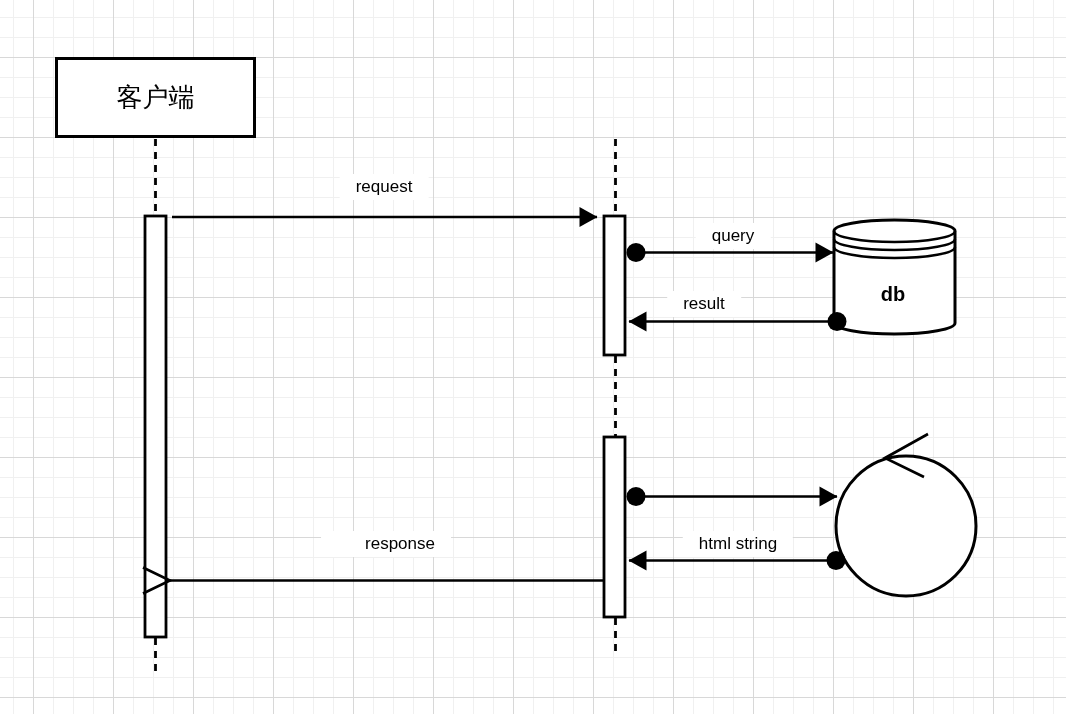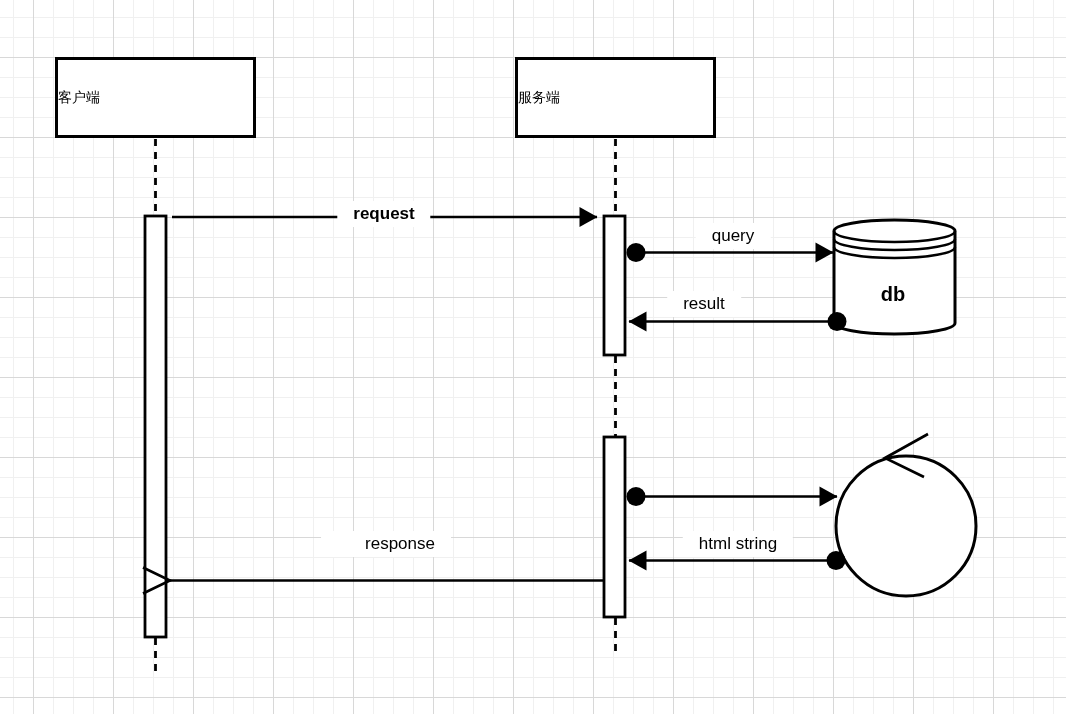--- a/index.html
+++ b/index.html
@@ -19,22 +19,22 @@
     font-family: "Liberation Sans", sans-serif;
     color: #000;
   }
   svg.shapes { position:absolute; left:0; top:0; }
   .actor-box {
     position:absolute;
     box-sizing:border-box;
     width:201px; height:81px;
     border:3px solid #000;
     background:#fff;
-    display:flex; align-items:center; justify-content:flex-start;
-    font-size:14px;
+    display:flex; align-items:center; justify-content:center;
+    font-size:26px;
   }
   .actor-box.client { left:55px; top:57px; }
   .actor-box.server { left:515px; top:57px; }
   .msg-label {
     position:absolute;
     transform:translate(-50%,-50%);
     font-size:17px;
     line-height:20px;
     background:#fff;
     padding:3px 16px;
@@ -103,25 +103,22 @@
       <circle cx="636" cy="252.5" r="9.5"></circle>
       <circle cx="837" cy="321.5" r="9.5"></circle>
       <circle cx="636" cy="496.5" r="9.5"></circle>
       <circle cx="836" cy="560.5" r="9.5"></circle>
     </g>
   </svg>
 
   <div class="actor-box client">
     <span>客户端</span>
   </div>
-  <div class="actor-box server">
-    <span>服务端</span>
-  </div>
 
-  <div class="msg-label" style="left:384px; top:214px;font-weight:bold;">request</div>
+  <div class="msg-label" style="left:384px; top:187px;">request</div>
   <div class="msg-label" style="left:733px; top:236px;">query</div>
   <div class="msg-label" style="left:704px; top:304px;">result</div>
   <div class="msg-label" style="left:738px; top:544px;">html string</div>
   <div class="msg-label" style="left:386px; top:544px;padding-left:44px;">response</div>
 
   <div class="node-label" style="left:893px; top:294px;">db</div>
 
 </div>
 
 </body></html>

